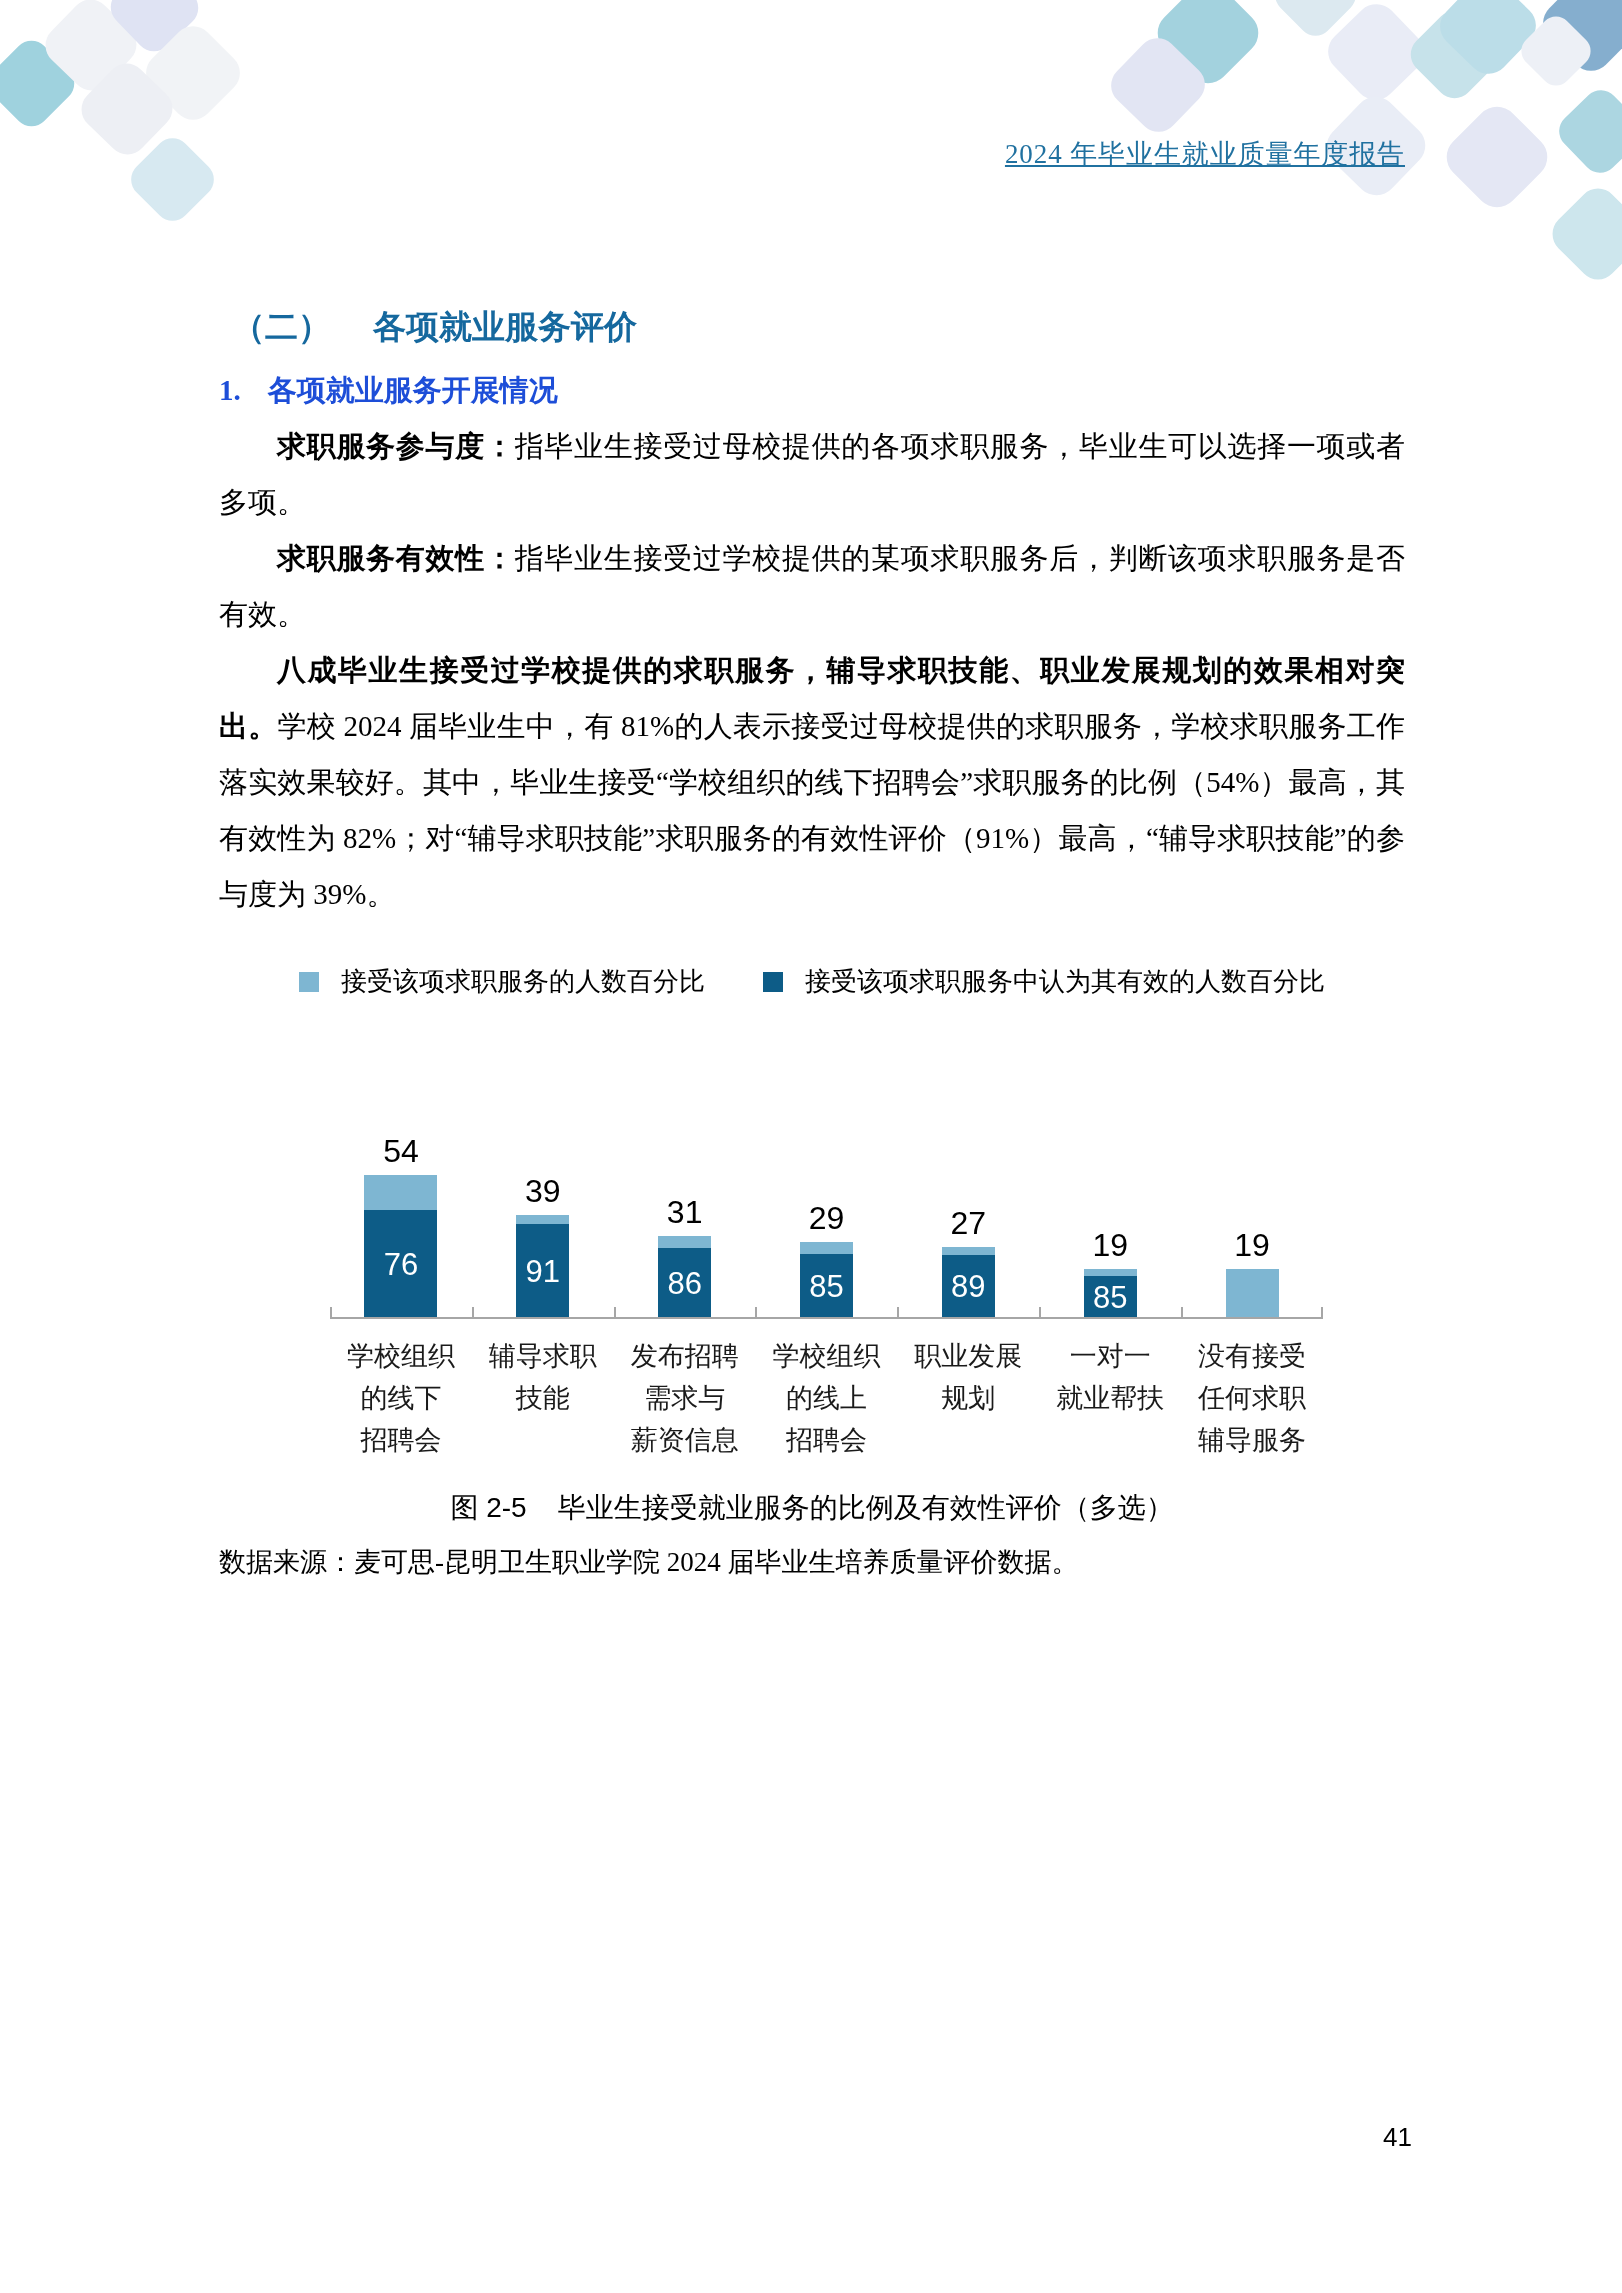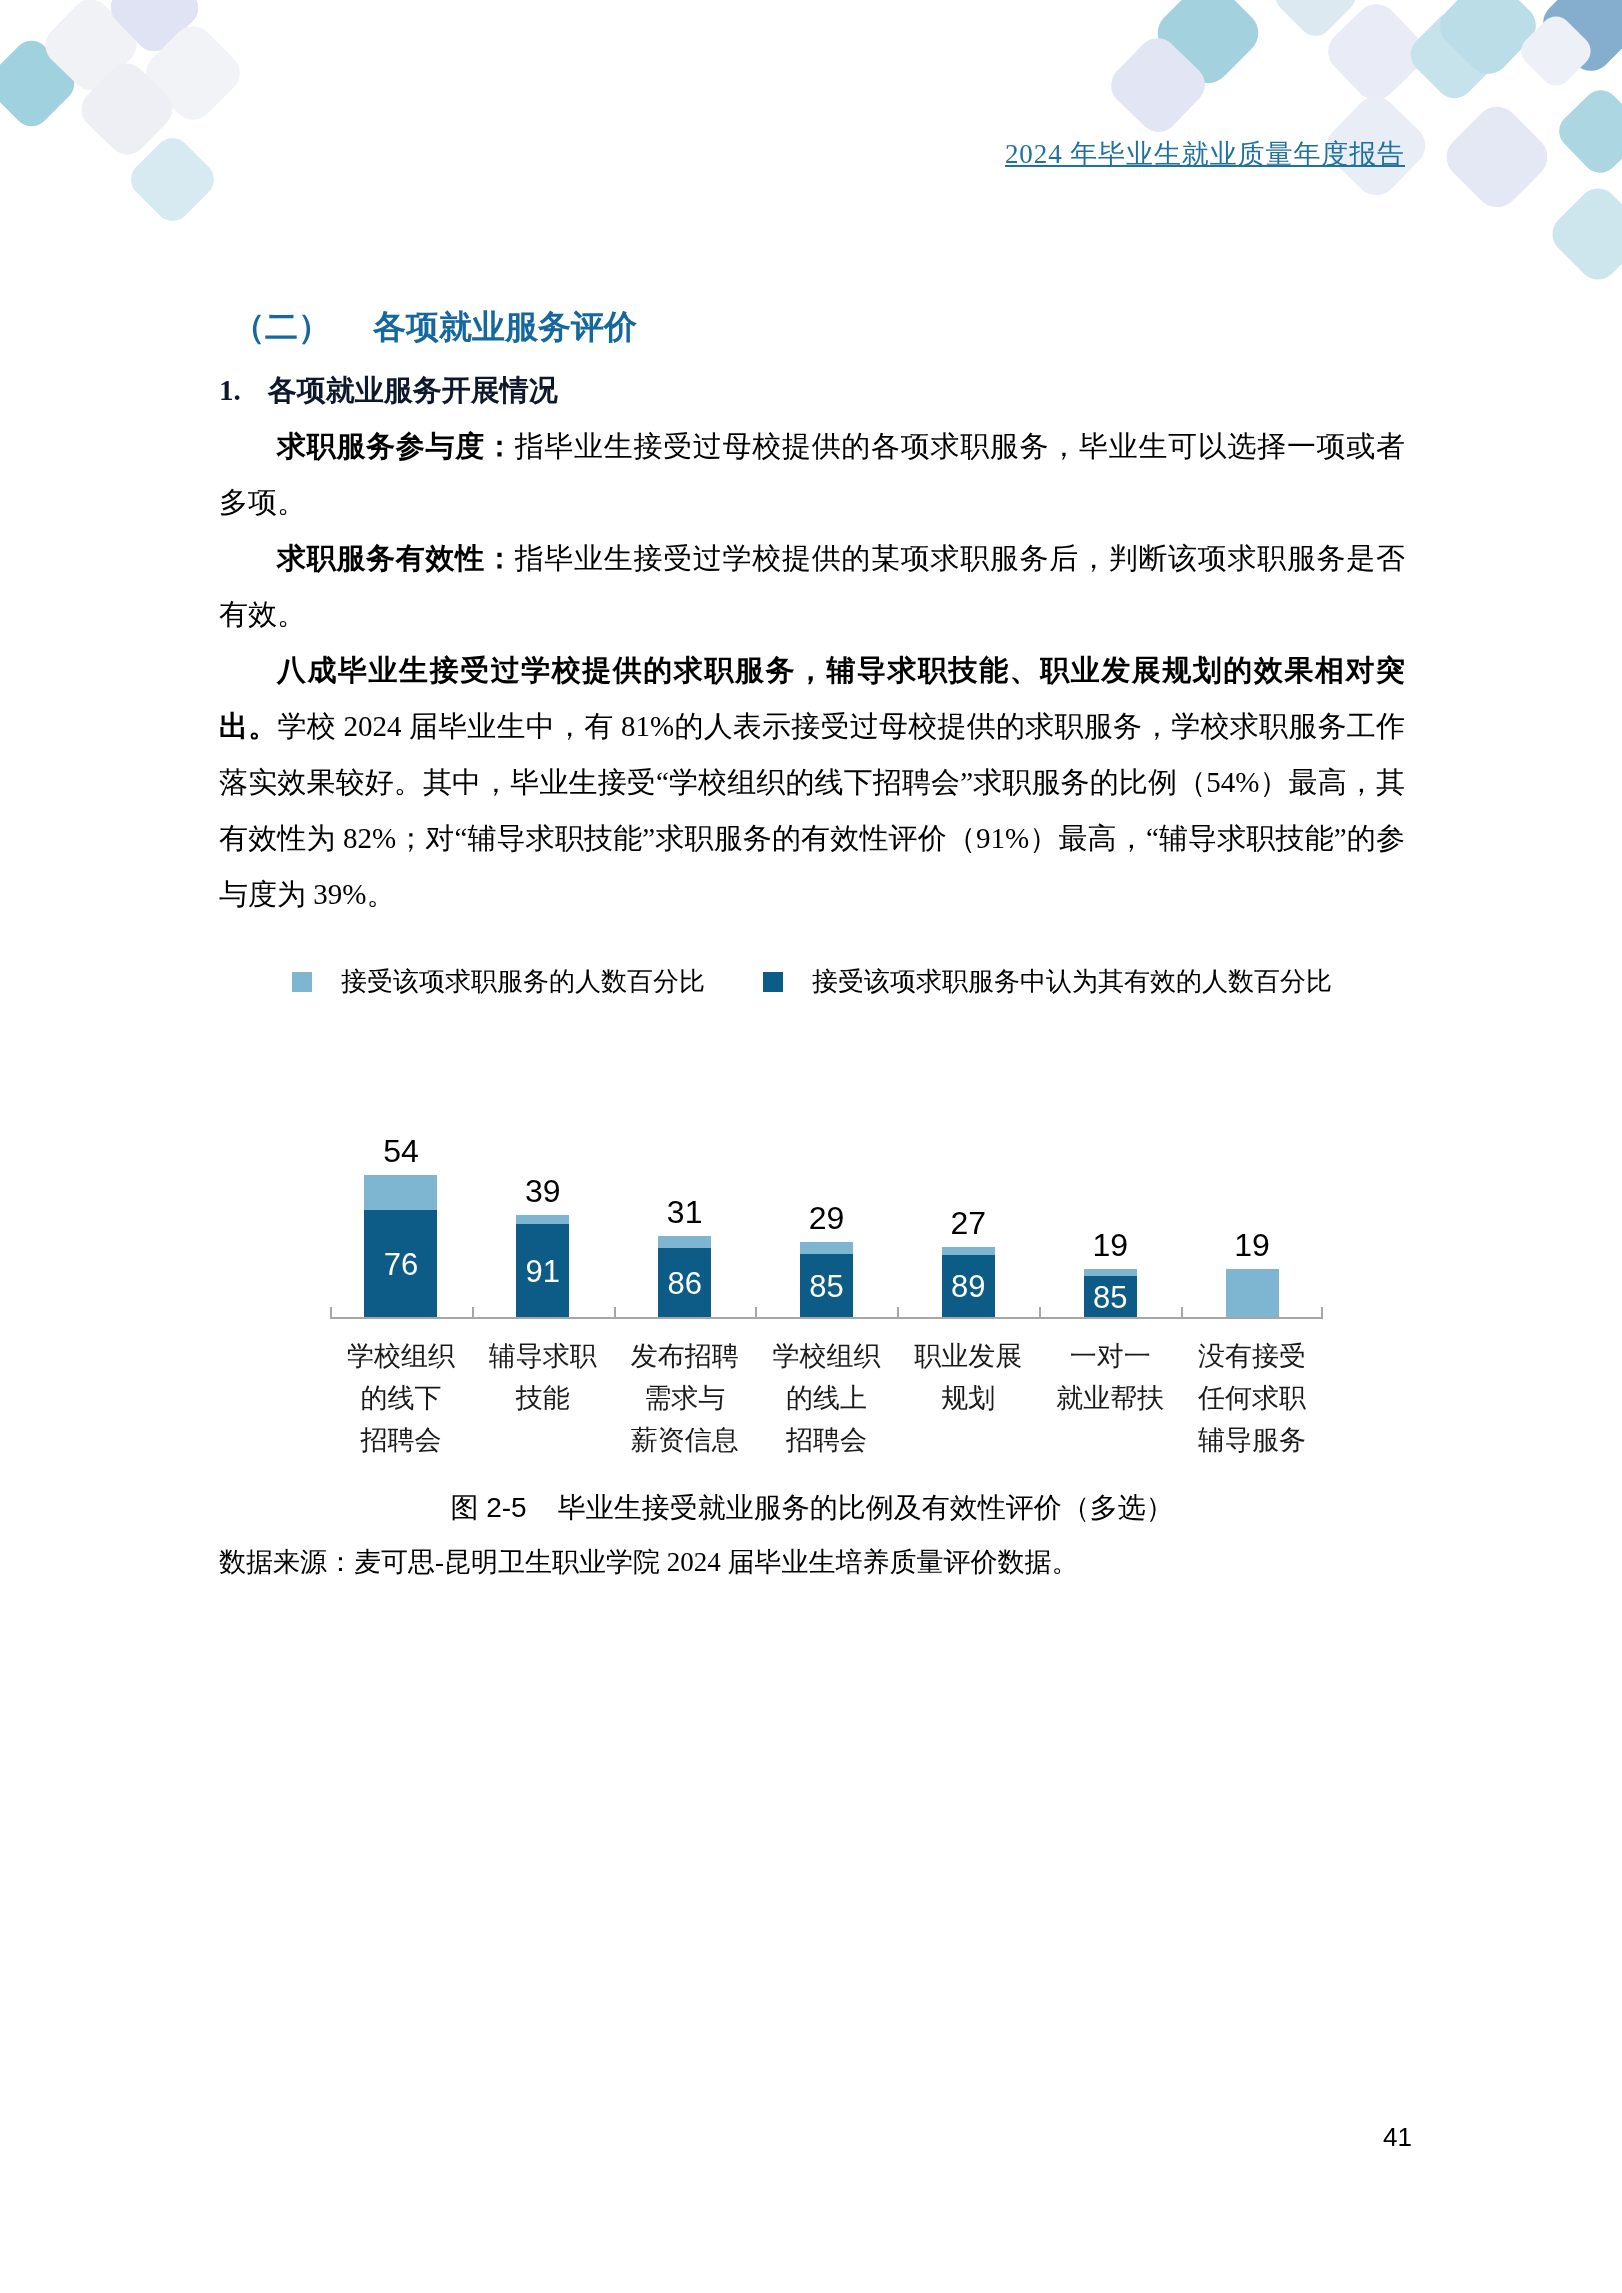--- a/index.html
+++ b/index.html
@@ -20,21 +20,21 @@
   #h3 { position:absolute; left:219px; top:371px; font-size:29px; font-weight:bold; color:#15689E; white-space:nowrap; }
   #h3 .gap { display:inline-block; width:27px; }
   
   #paras { position:absolute; left:219px; top:418px; width:1186px;
            font-size:29px; line-height:56px; text-align:justify; }
   #paras p { margin:0; text-indent:2em; }
   #paras .lead { font-weight:bold; }
   
   #legend { position:absolute; left:219px; top:964px; width:1186px;
             display:flex; justify-content:center; gap:58px; font-size:26px; }
-  .legend-item { display:flex; align-items:center; gap:29px; }
+  .legend-item { display:flex; align-items:center; gap:22px; }
   .swatch { width:20px; height:20px; flex:none; }
   
   #plot { position:absolute; left:330px; top:1124px; width:993px; height:195px; display:flex; }
   .slot { flex:1; display:flex; flex-direction:column; justify-content:flex-end; align-items:center; }
   .bar-top-label { font-family:"Liberation Sans","DejaVu Sans",sans-serif;
                    font-size:32px; line-height:36px; margin-bottom:6.4px; color:#000; }
   .bar { width:53px; position:relative; }
   .bar .dark { position:absolute; left:0; right:0; bottom:0;
                display:flex; align-items:center; justify-content:center;
                color:#ffffff; font-size:31px;
@@ -82,21 +82,21 @@
       <div class="tile" style="left: 1566px; top: 97px; width: 69px; height: 69px; background: rgb(172, 214, 225); transform: rotate(46deg); border-radius: 18px;"></div>
       <div class="tile" style="left: 1560px; top: 196px; width: 76px; height: 76px; background: rgb(205, 230, 237); transform: rotate(45deg); border-radius: 20px;"></div>
     </div>
 
   <div id="doc-title" style="color: rgb(32, 113, 160); text-decoration: underline;">2024 年毕业生就业质量年度报告</div>
 
   <div id="h2" style="color: rgb(21, 104, 158);">
     <span>（二）</span><span class="gap"></span><span>各项就业服务评价</span>
   </div>
 
-  <div id="h3" style="color: #0f172a;">
+  <div id="h3" style="color: #1d4ed8;">
     <span>1.</span><span class="gap"></span><span>各项就业服务开展情况</span>
   </div>
 
   <div id="paras">
     <p><span class="lead">求职服务参与度：</span><span>指毕业生接受过母校提供的各项求职服务，毕业生可以选择一项或者多项。</span></p>
     <p><span class="lead">求职服务有效性：</span><span>指毕业生接受过学校提供的某项求职服务后，判断该项求职服务是否有效。</span></p>
     <p><span class="lead">八成毕业生接受过学校提供的求职服务，辅导求职技能、职业发展规划的效果相对突出。</span><span>学校 2024 届毕业生中，有 81%的人表示接受过母校提供的求职服务，学校求职服务工作落实效果较好。其中，毕业生接受“学校组织的线下招聘会”求职服务的比例（54%）最高，其有效性为 82%；对“辅导求职技能”求职服务的有效性评价（91%）最高，“辅导求职技能”的参与度为 39%。</span></p>
   </div>
 
   <div id="legend">

